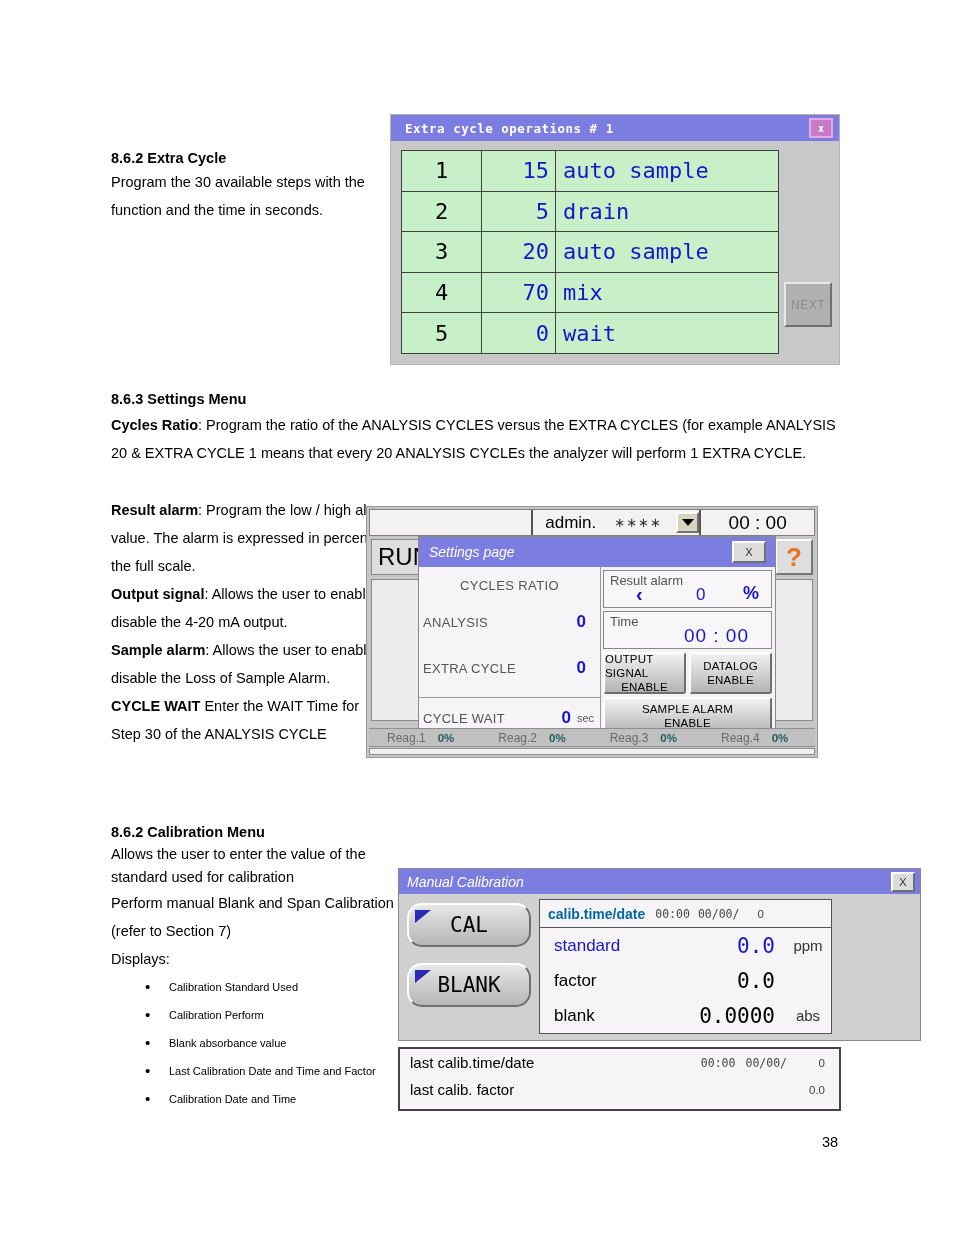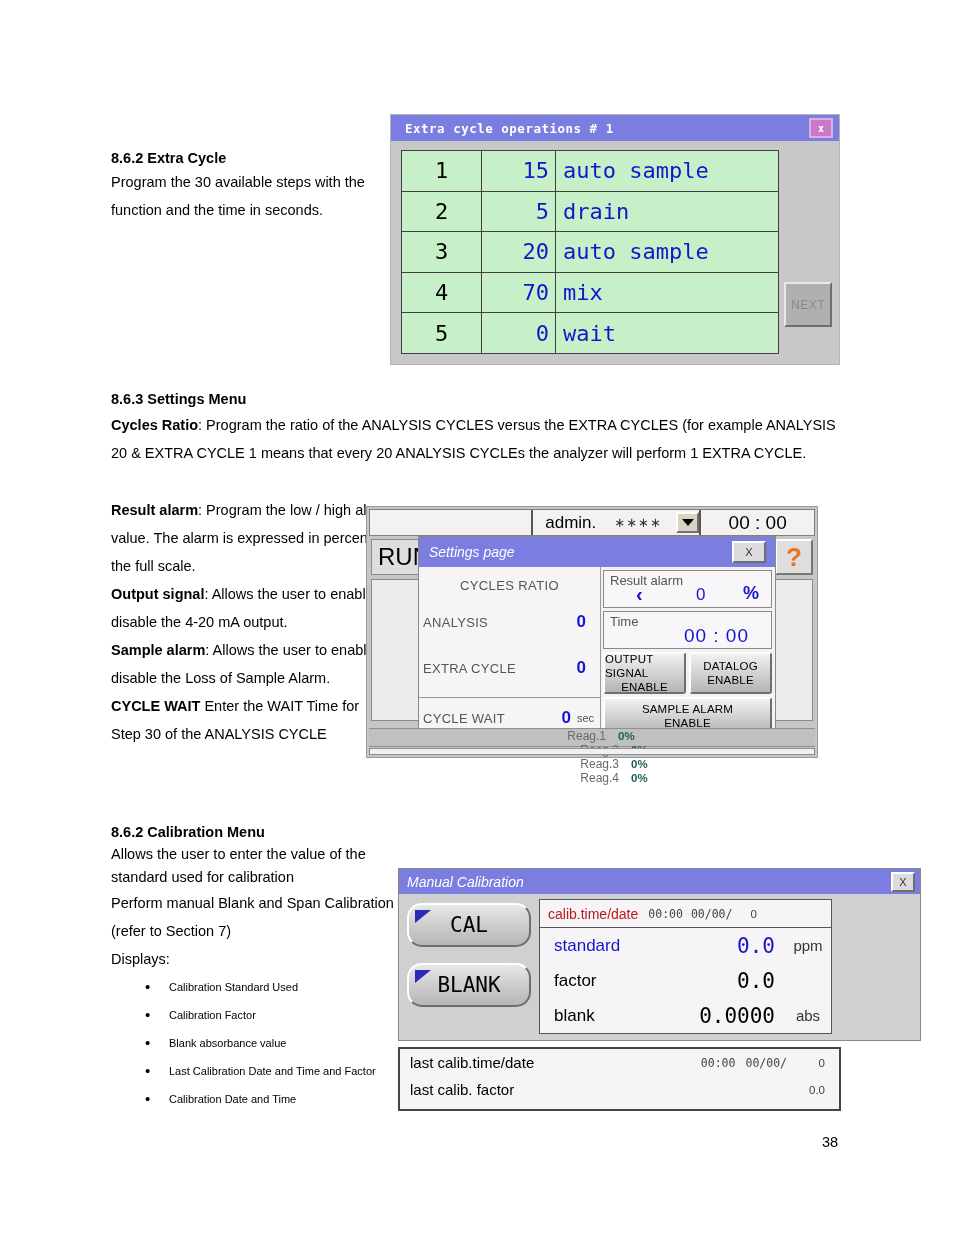--- a/index.html
+++ b/index.html
@@ -193,21 +193,21 @@
     display:flex; flex-direction:column; align-items:center; justify-content:center;
     font-size:11.5px; color:#000; letter-spacing:0.2px; line-height:14px;
   }
   #st-btnrow { display:flex; gap:3px; height:42px; }
   #st-btnrow .st-btn { flex:1; }
   #st-sample { height:38px; }
 
   #st-reag {
     position:absolute; left:2px; bottom:10px; right:2px; height:19px;
     background:#c0c0c0; border-top:1px solid #8f8f8f; border-bottom:1px solid #8f8f8f;
-    display:flex; align-items:center;flex-direction:column;
+    display:flex; align-items:center;
   }
   #st-reag .rg { display:flex; align-items:center; }
   #st-reag .rg .n { font-size:12px; color:#6a6a6a; }
   #st-reag .rg .p { font-size:11.5px; color:#1d5e5e; font-weight:bold; margin-left:12px; }
   #st-botstrip {
     position:absolute; left:2px; bottom:2px; right:2px; height:7px;
     background:#f0f0f0; border:1px solid #8f8f8f;
   }
 
   
@@ -246,21 +246,21 @@
   #cal-btn-cal { top:34px; }
   #cal-btn-blank { top:94px; }
 
   #cal-data {
     position:absolute; left:140px; top:30px; width:293px; height:135px;
     background:#f6f4f6; border:1px solid #555;
   }
   #cal-data .r0 {
     height:28px; border-bottom:1px solid #555; display:flex; align-items:center; padding-left:8px;
   }
-  #cal-data .r0 .k { font-size:14px; font-weight:normal; color:#b91c1c; }
+  #cal-data .r0 .k { font-size:14px; font-weight:bold; color:#0369a1; }
   #cal-data .r0 .t { font-size:11.5px; color:#444; margin-left:10px; font-family:"DejaVu Sans Mono", monospace;}
   #cal-data .r0 .d { font-size:11.5px; color:#444; margin-left:8px; font-family:"DejaVu Sans Mono", monospace;}
   #cal-data .r0 .y { font-size:11.5px; color:#444; margin-left:18px; }
   .cal-row { height:35px; display:flex; align-items:center; padding:0 6px 0 14px; }
   .cal-row .k { font-size:17px; flex:1; }
   .cal-row .v { font-family:"DejaVu Sans Mono", monospace; font-size:21px; }
   .cal-row .u { width:34px; text-align:center; font-size:15px; color:#333;margin-left:16px; }
   #cal-row-standard .k, #cal-row-standard .v { color:#1515cc; }
   #cal-row-factor .k, #cal-row-factor .v { color:#000; }
   #cal-row-blank .k, #cal-row-blank .v { color:#000; }
@@ -297,21 +297,21 @@
 </div>
 
 <div id="sec-calib">
   <span class="doc-h">8.6.2 Calibration Menu</span>
   <div class="doc-p tight">Allows the user to enter the value of the standard used for calibration</div>
   <div class="doc-p">Perform manual Blank and Span Calibration</div>
   <div class="doc-p">(refer to Section 7)</div>
   <div class="doc-p">Displays:</div>
   <ul id="calib-list">
     <li>Calibration Standard Used</li>
-    <li>Calibration Factor</li>
+    <li>Calibration Perform</li>
     <li>Blank absorbance value</li>
     <li>Last Calibration Date and Time and Factor</li>
     <li>Calibration Date and Time</li>
   </ul>
 </div>
 
 <div id="page-number">38</div>
 
 <div id="shot-extra">
   <div class="titlebar">

